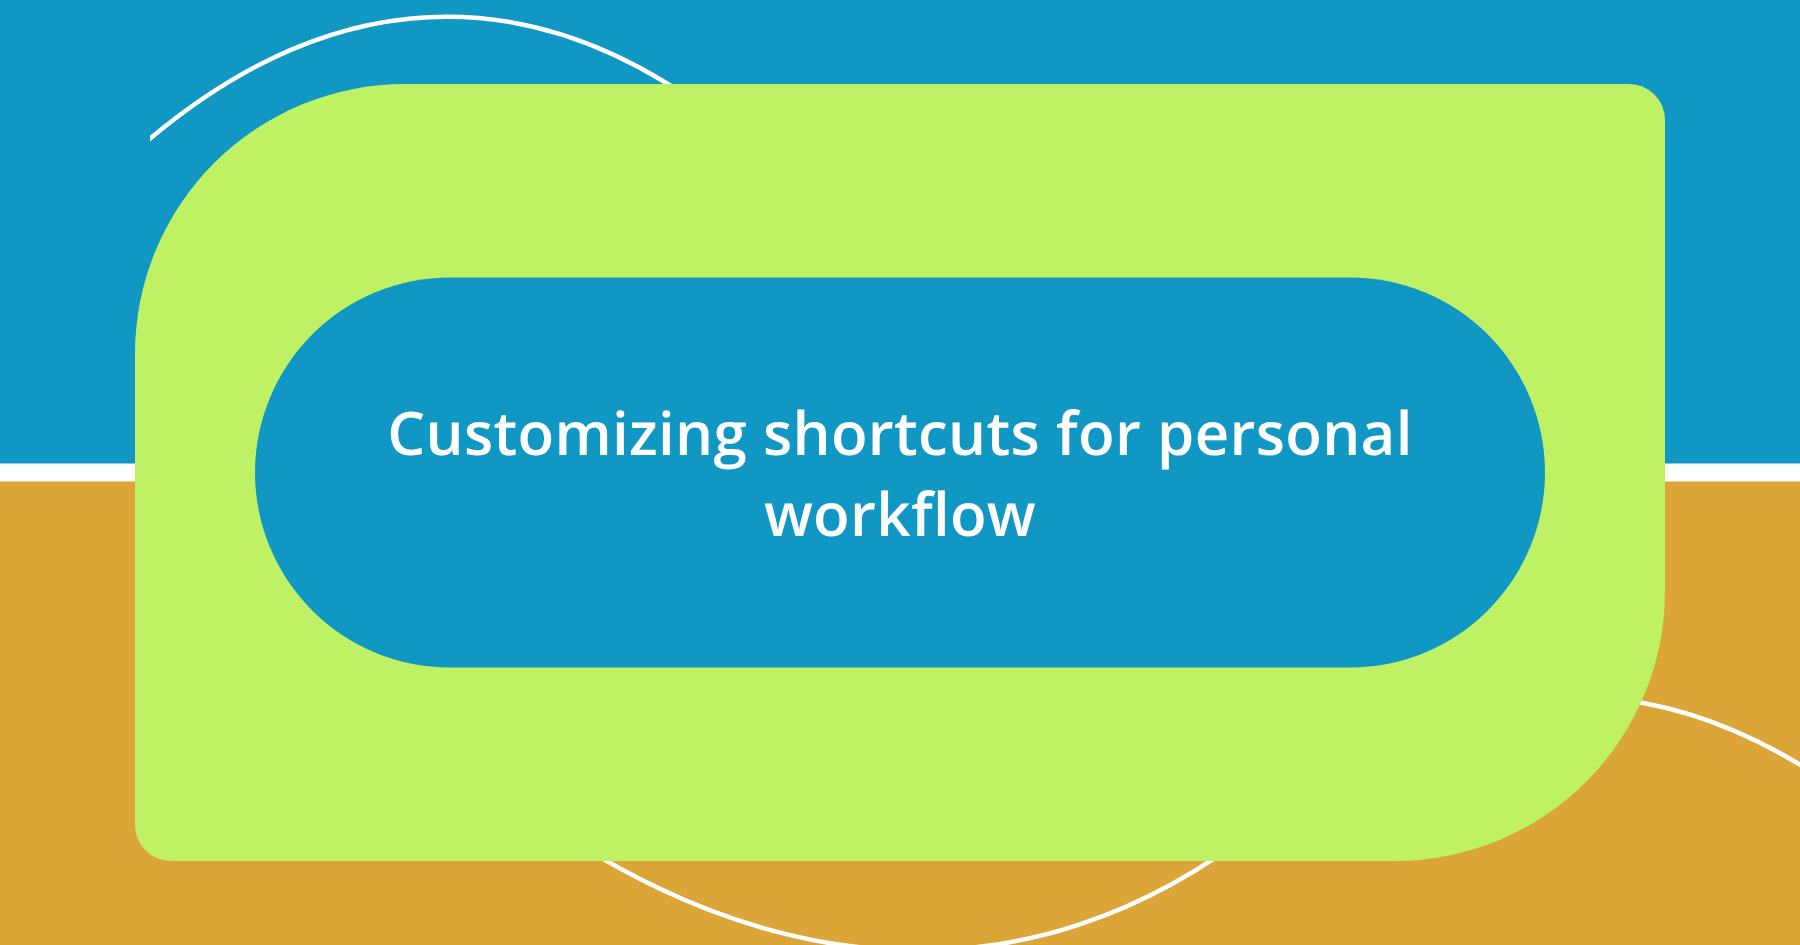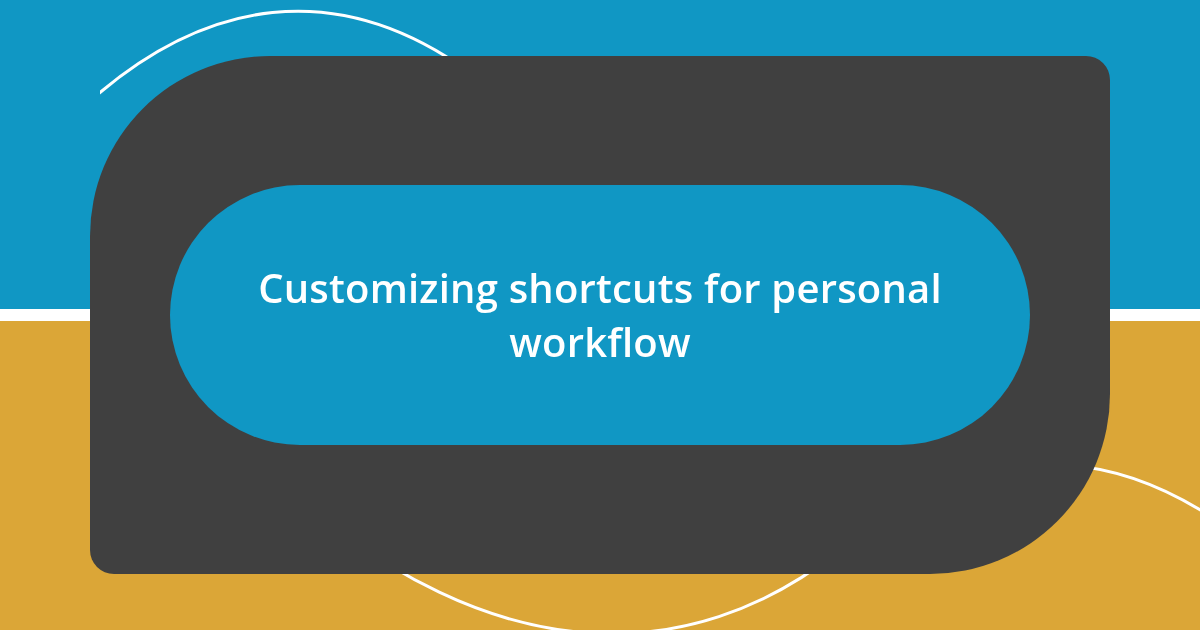--- a/index.html
+++ b/index.html
@@ -44,21 +44,21 @@
       width: 900px;
       height: 300px;
       pointer-events: none;
     }
     .card {
       position: absolute;
       top: 56px;
       left: 90px;
       right: 90px;
       bottom: 56px;
-      background: #404040;
+      background: #bef264;
       border-top-left-radius: 180px;
       border-bottom-right-radius: 180px;
       border-top-right-radius: 24px;
       border-bottom-left-radius: 24px;
       display: flex;
       align-items: center;
       justify-content: center;
       padding: 80px;
     }
     .pill {

